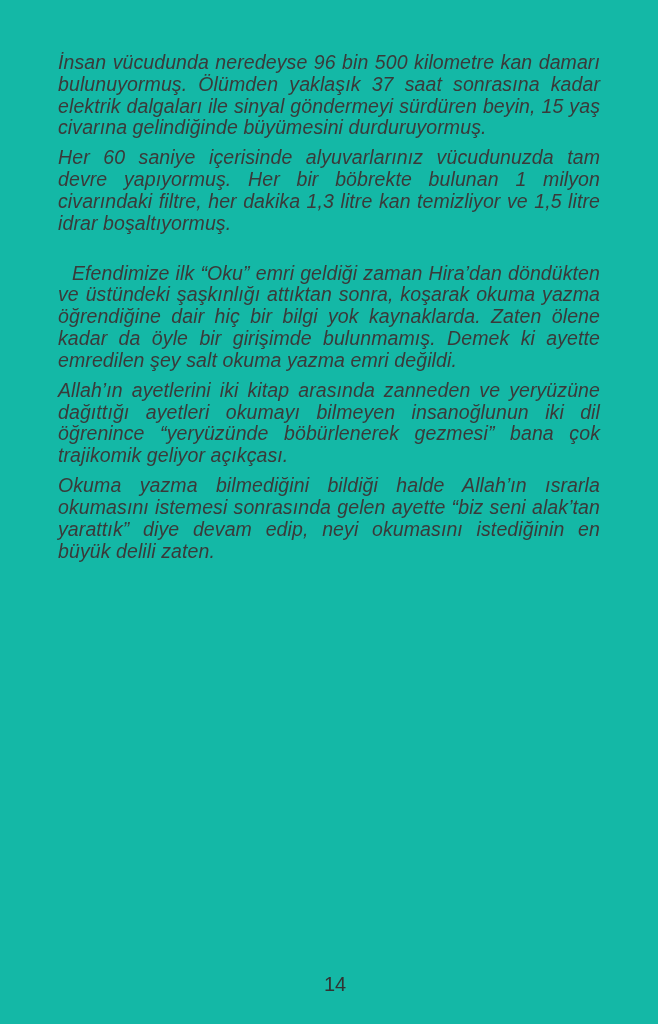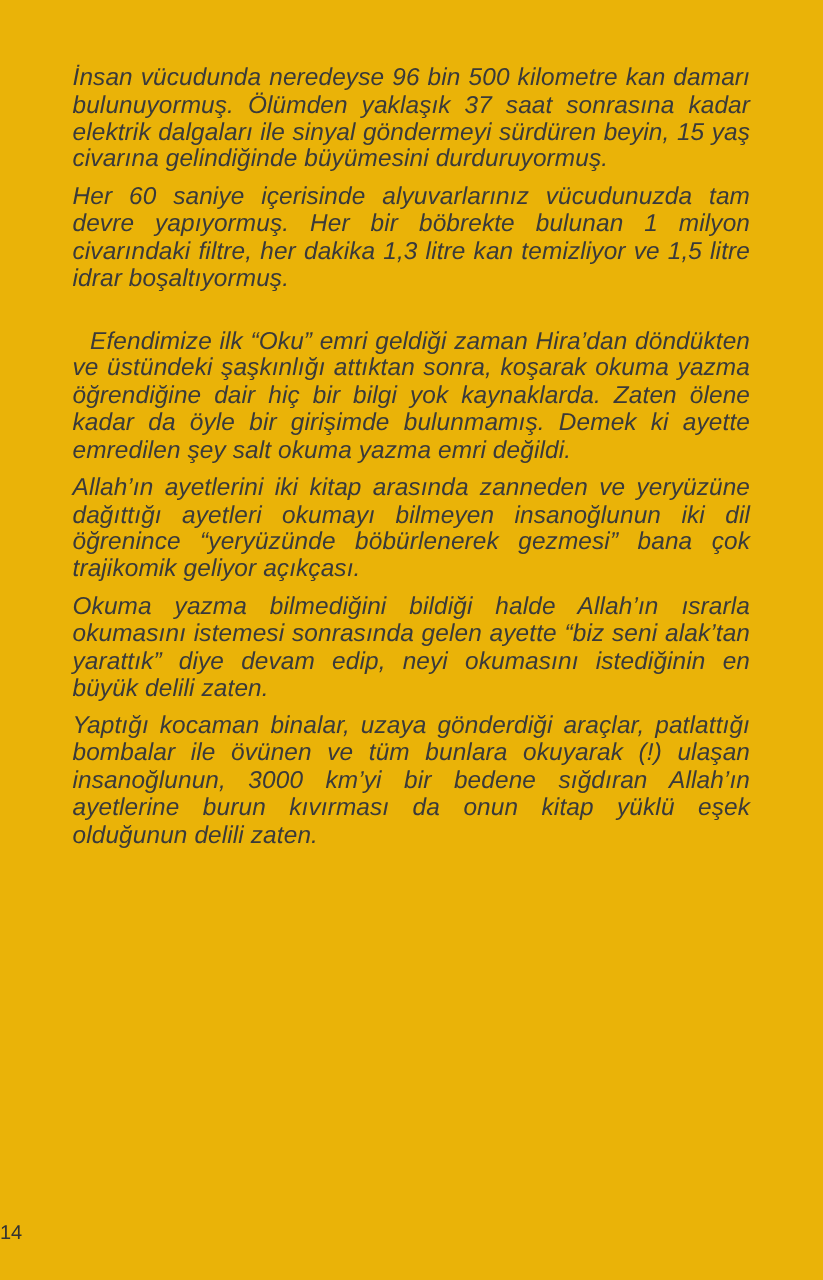--- a/index.html
+++ b/index.html
@@ -4,21 +4,21 @@
 <style>
   html, body {
     margin: 0;
     padding: 0;
     background: #ffffff;
   }
   .page {
     position: relative;
     width: 658px;
     height: 1024px;
-    background: #eab308;
+    background: #14b8a6;
     overflow: hidden;
   }
   .text-block {
     position: absolute;
     left: 58px;
     right: 58px;
     top: 52px;
   }
   .text-block p {
     margin: 0 0 8px 0;
@@ -32,32 +32,33 @@
   }
   .text-block p.indent {
     text-indent: 14px;
     margin-top: 28px;
   }
   .page-number {
     position: absolute;
     left: 0;
     right: 0;
     bottom: 28px;
+    text-align: center;
     font-family: "Liberation Sans", "DejaVu Sans", sans-serif;
     font-style: normal;
-    font-size: 16px;
+    font-size: 20px;
     color: #333333;
+    padding-left: 12px;
   }
 </style>
 </head>
 <body>
 
 <div class="page">
   <div class="text-block">
     <p>İnsan vücudunda neredeyse 96 bin 500 kilometre kan damarı bulunuyormuş. Ölümden yaklaşık 37 saat sonrasına kadar elektrik dalgaları ile sinyal göndermeyi sürdüren beyin, 15 yaş civarına gelindiğinde büyümesini durduruyormuş.</p>
     <p>Her 60 saniye içerisinde alyuvarlarınız vücudunuzda tam devre yapıyormuş. Her bir böbrekte bulunan 1 milyon civarındaki filtre, her dakika 1,3 litre kan temizliyor ve 1,5 litre idrar boşaltıyormuş.</p>
     <p class="indent">Efendimize ilk “Oku” emri geldiği zaman Hira’dan döndükten ve üstündeki şaşkınlığı attıktan sonra, koşarak okuma yazma öğrendiğine dair hiç bir bilgi yok kaynaklarda. Zaten ölene kadar da öyle bir girişimde bulunmamış. Demek ki ayette emredilen şey salt okuma yazma emri değildi.</p>
     <p>Allah’ın ayetlerini iki kitap arasında zanneden ve yeryüzüne dağıttığı ayetleri okumayı bilmeyen insanoğlunun iki dil öğrenince “yeryüzünde böbürlenerek gezmesi” bana çok trajikomik geliyor açıkçası.</p>
     <p>Okuma yazma bilmediğini bildiği halde Allah’ın ısrarla okumasını istemesi sonrasında gelen ayette “biz seni alak’tan yarattık” diye devam edip, neyi okumasını istediğinin en büyük delili zaten.</p>
-    <p>Yaptığı kocaman binalar, uzaya gönderdiği araçlar, patlattığı bombalar ile övünen ve tüm bunlara okuyarak (!) ulaşan insanoğlunun, 3000 km’yi bir bedene sığdıran Allah’ın ayetlerine burun kıvırması da onun kitap yüklü eşek olduğunun delili zaten.</p>
   </div>
   <div class="page-number">14</div>
 </div>
 
 </body></html>

